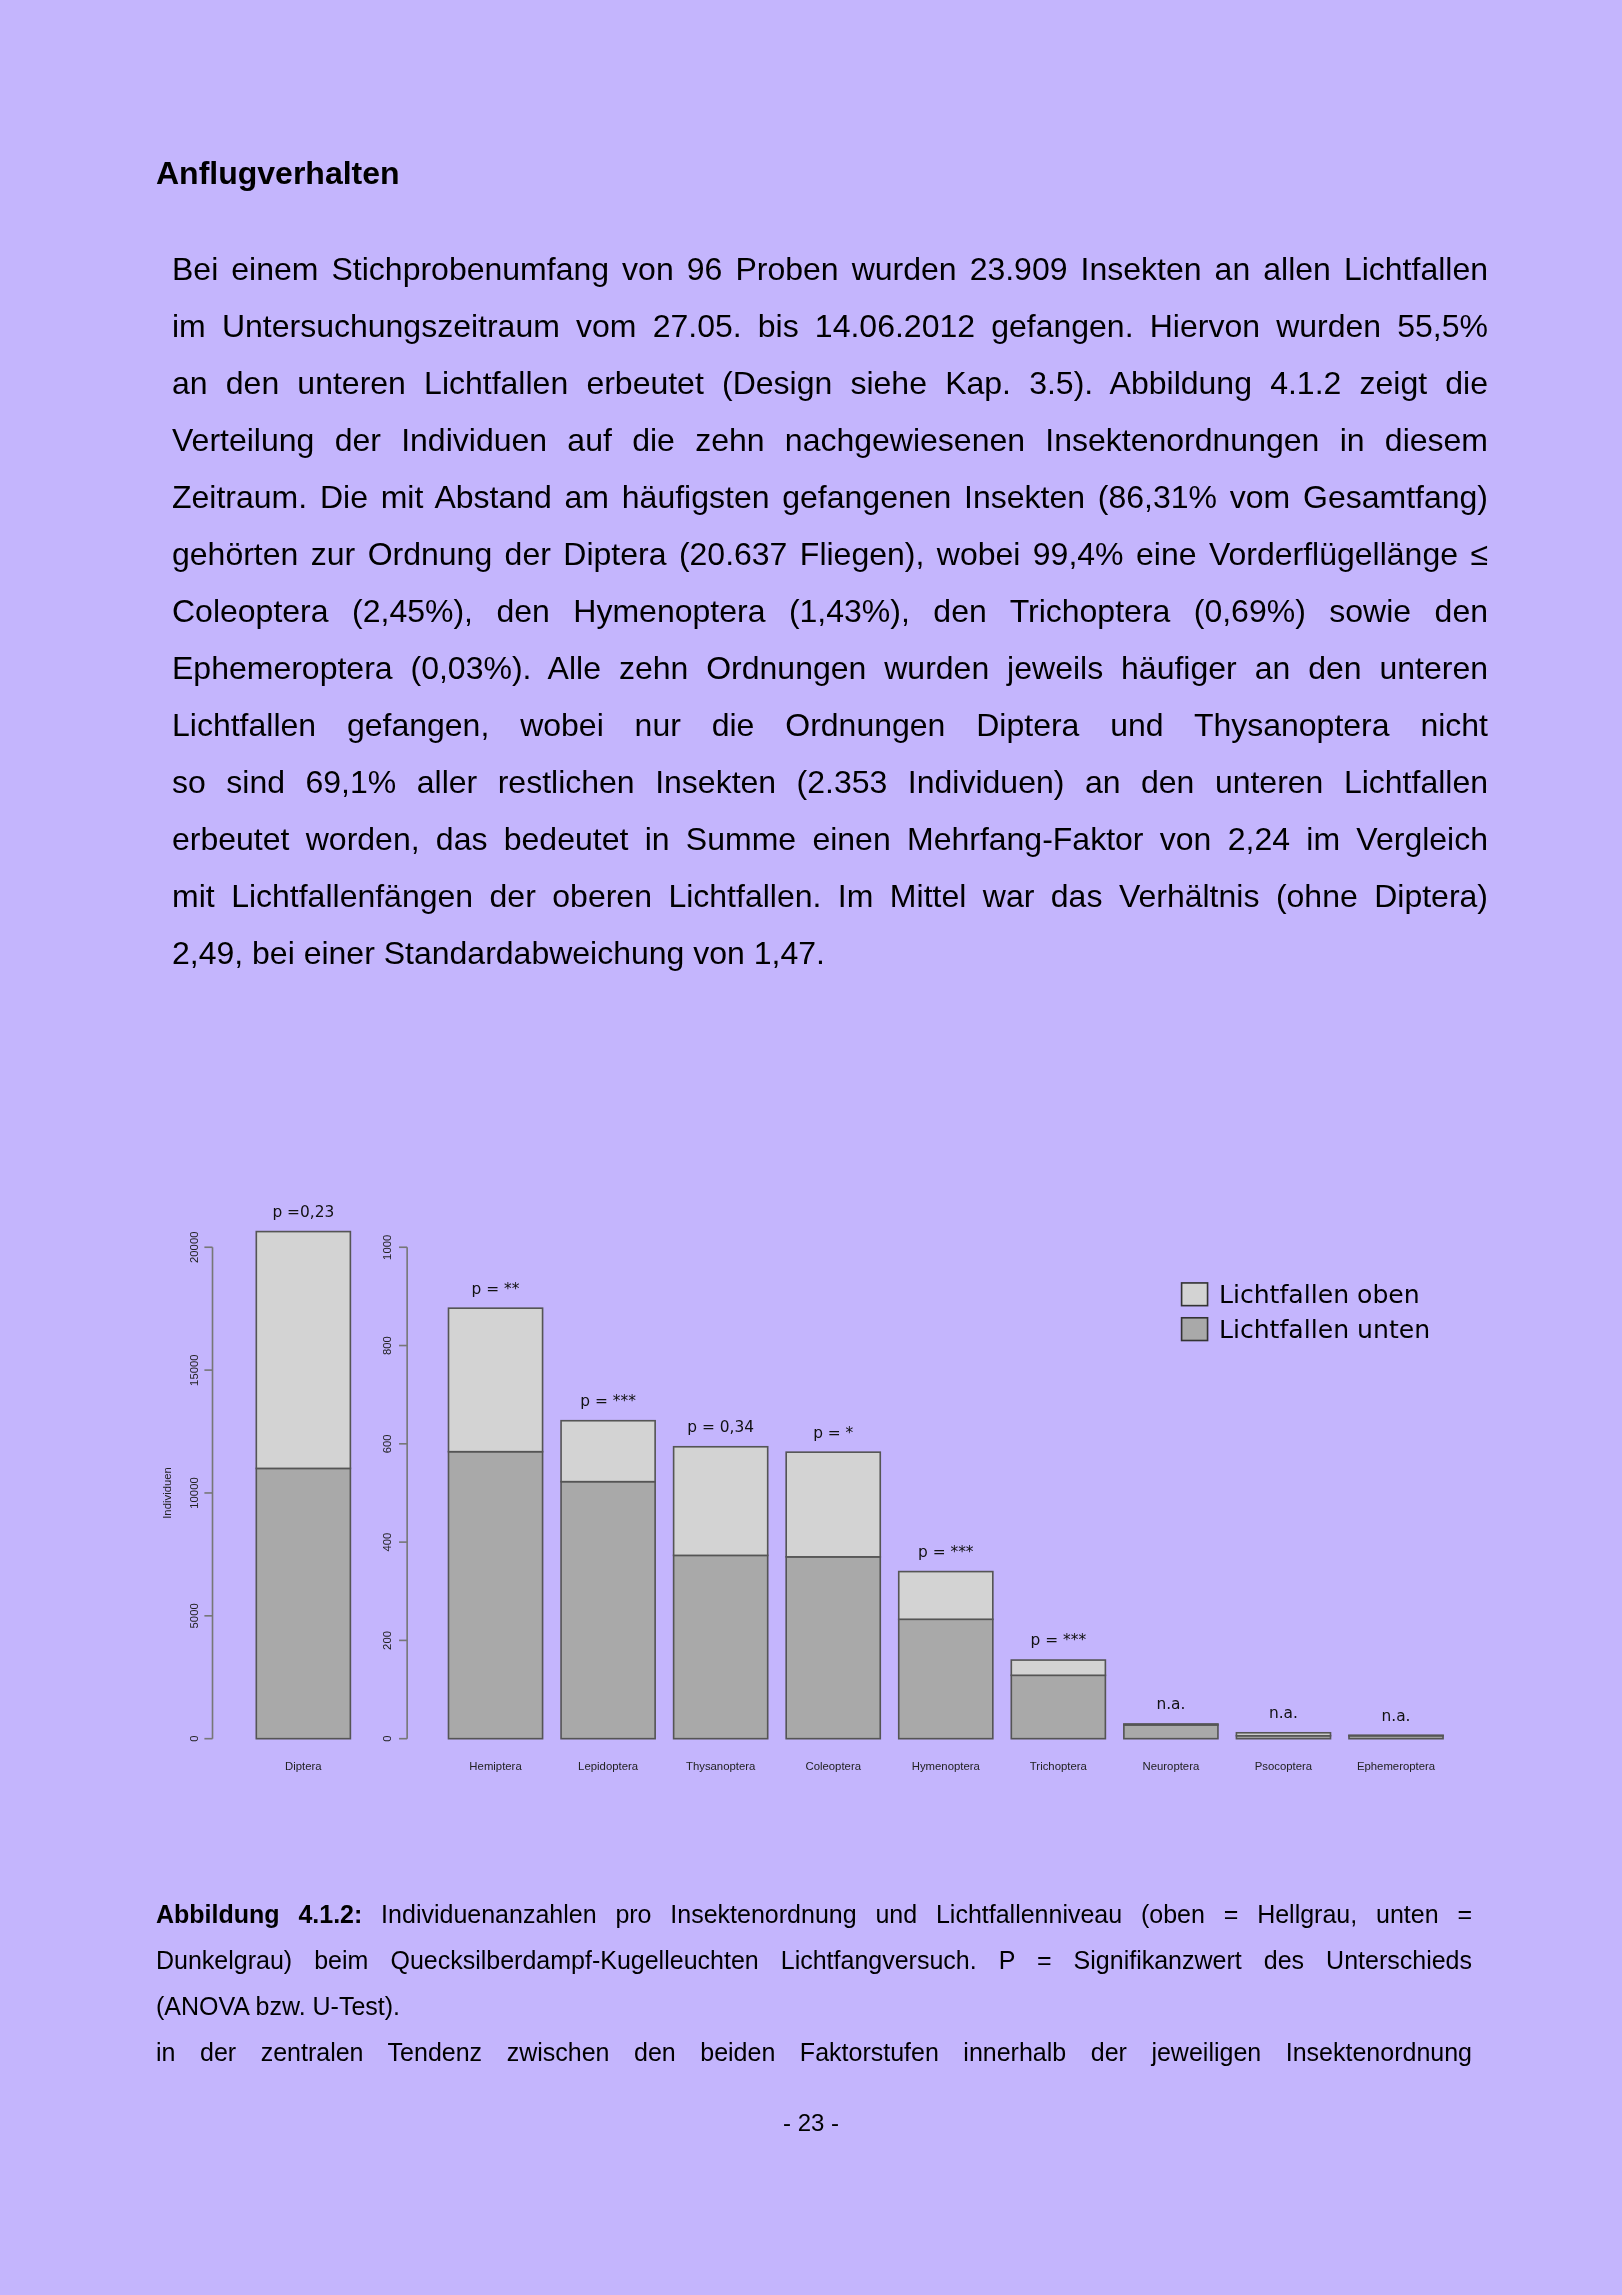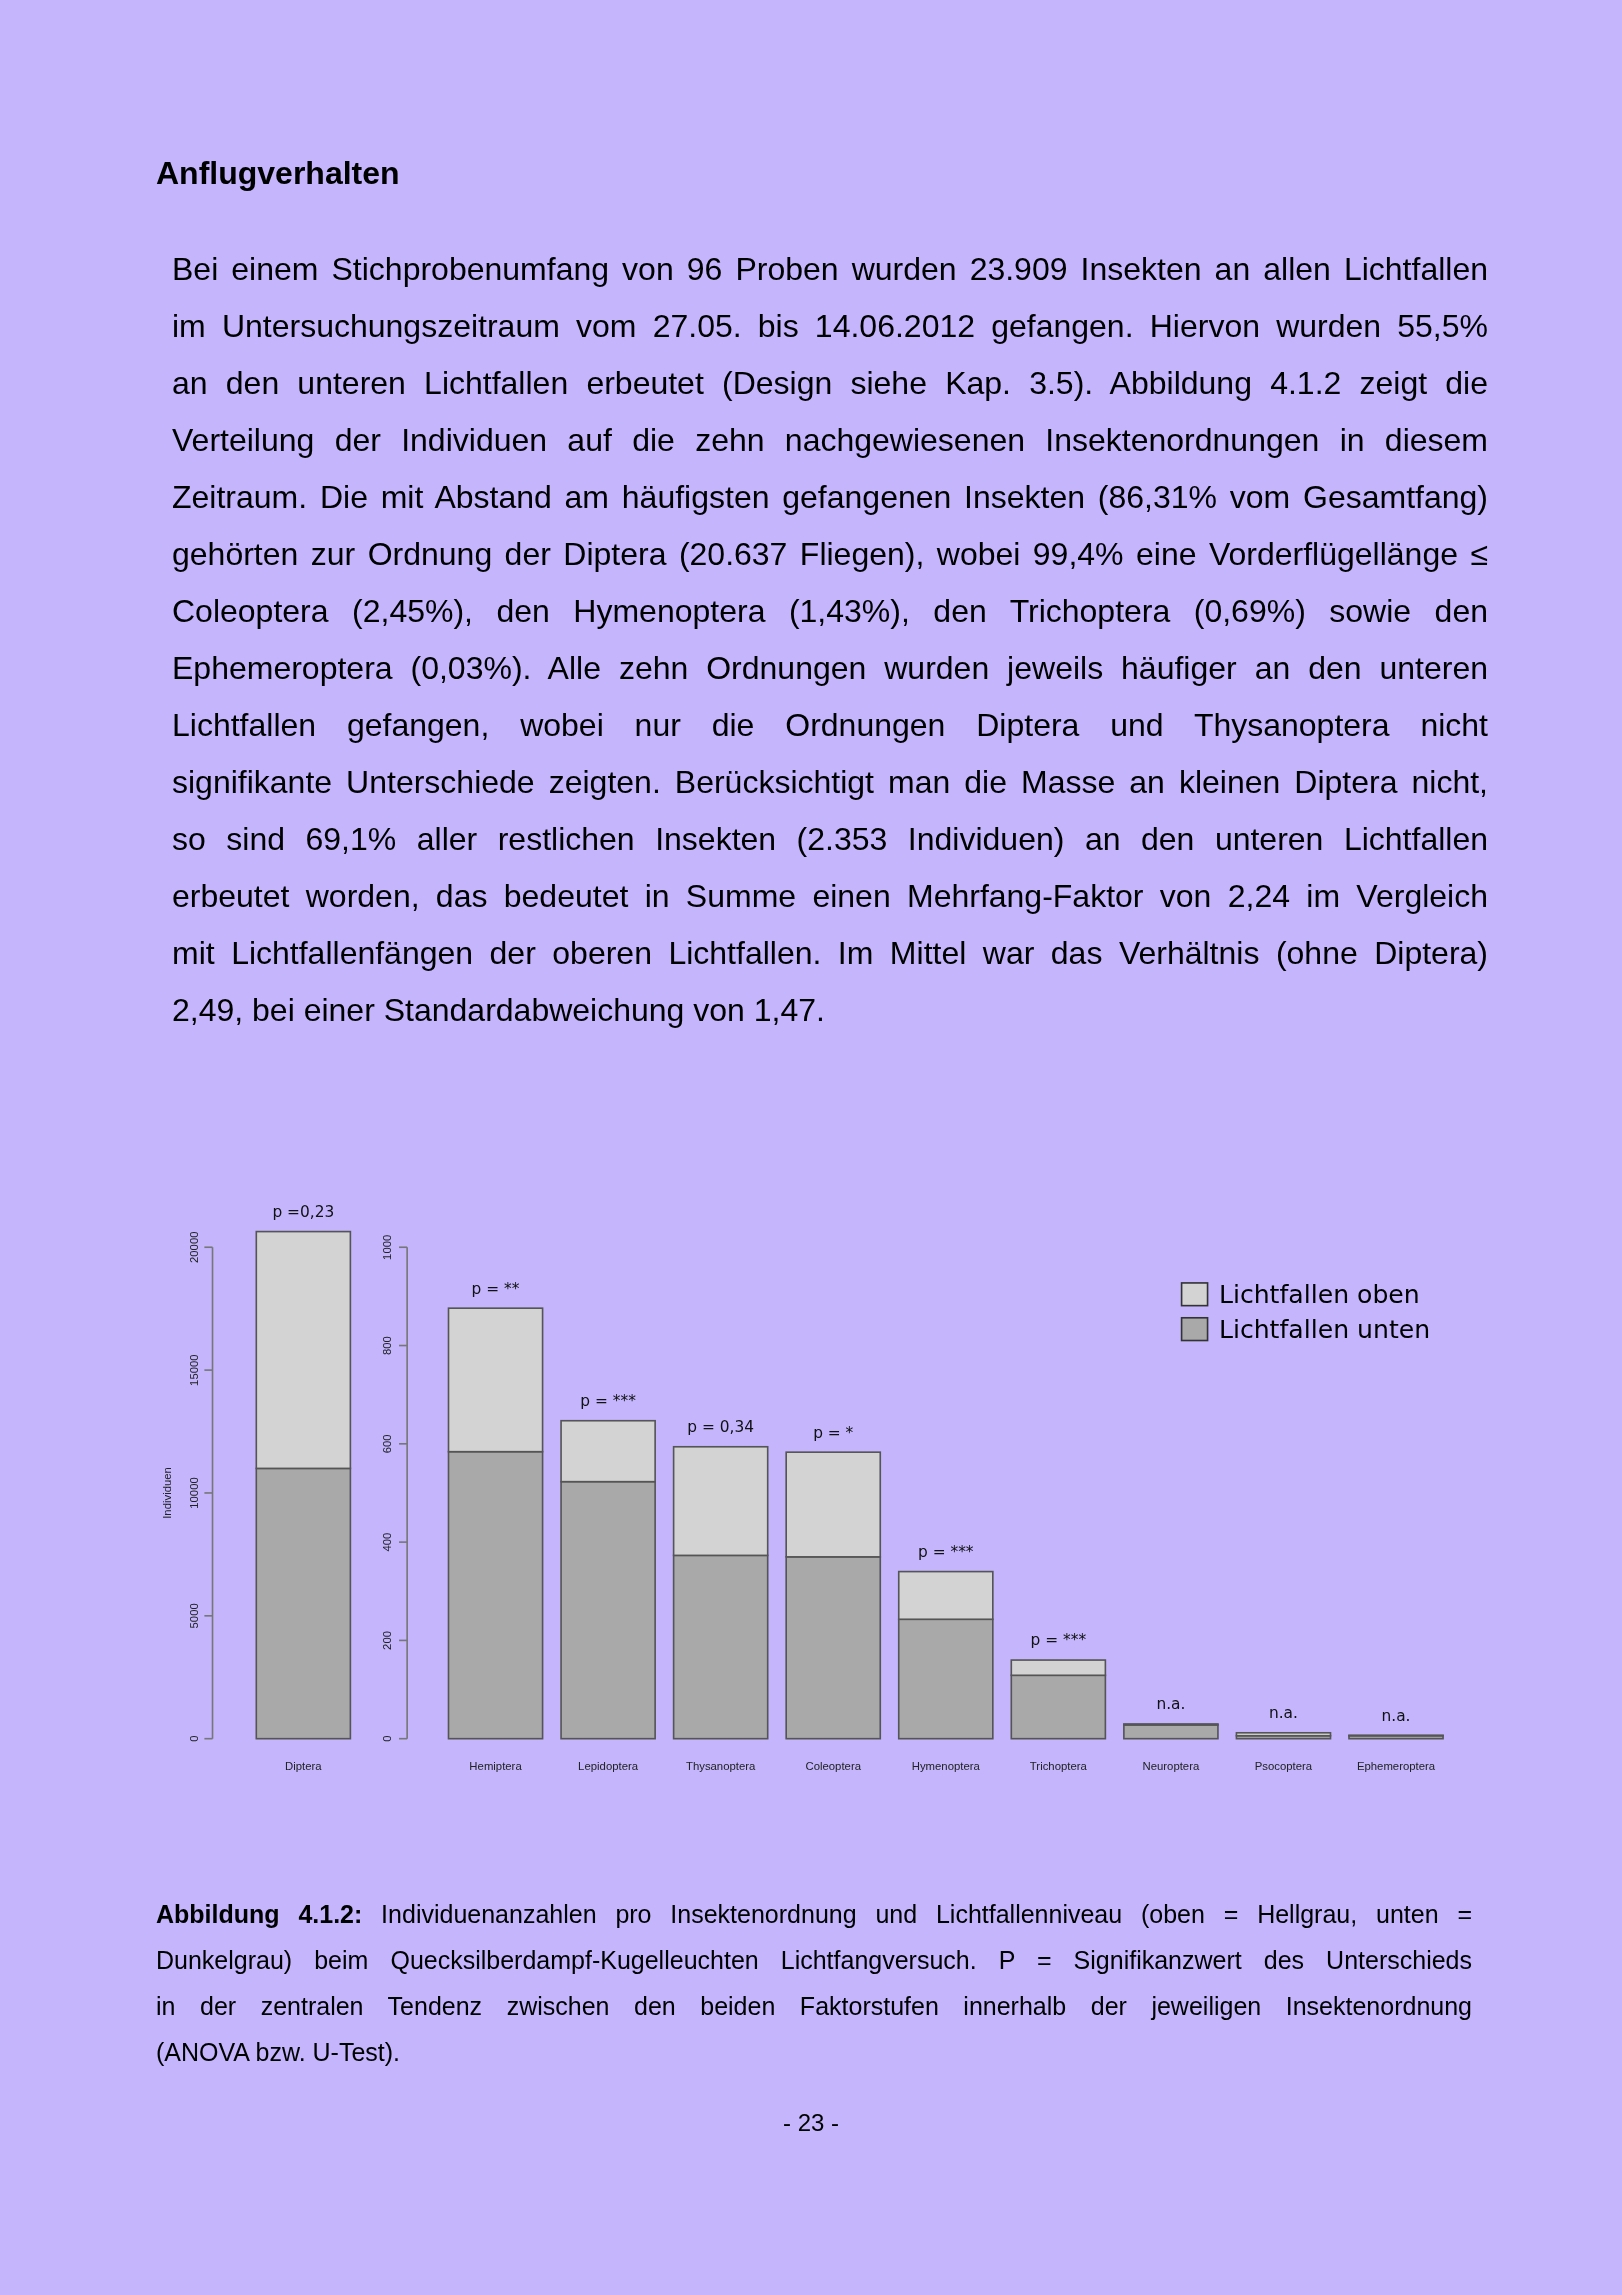--- a/index.html
+++ b/index.html
@@ -87,21 +87,20 @@
   <div class="body-text" id="body-text">
       <span class="body-line">Bei einem Stichprobenumfang von 96 Proben wurden 23.909 Insekten an allen Lichtfallen</span>
       <span class="body-line">im Untersuchungszeitraum vom 27.05. bis 14.06.2012 gefangen. Hiervon wurden 55,5%</span>
       <span class="body-line">an den unteren Lichtfallen erbeutet (Design siehe Kap. 3.5). Abbildung 4.1.2 zeigt die</span>
       <span class="body-line">Verteilung der Individuen auf die zehn nachgewiesenen Insektenordnungen in diesem</span>
       <span class="body-line">Zeitraum. Die mit Abstand am häufigsten gefangenen Insekten (86,31% vom Gesamtfang)</span>
       <span class="body-line">gehörten zur Ordnung der Diptera (20.637 Fliegen), wobei 99,4% eine Vorderflügellänge ≤</span>
       <span class="body-line">Coleoptera (2,45%), den Hymenoptera (1,43%), den Trichoptera (0,69%) sowie den</span>
       <span class="body-line">Ephemeroptera (0,03%). Alle zehn Ordnungen wurden jeweils häufiger an den unteren</span>
       <span class="body-line">Lichtfallen gefangen, wobei nur die Ordnungen Diptera und Thysanoptera nicht</span>
-      <span class="body-line">signifikante Unterschiede zeigten. Berücksichtigt man die Masse an kleinen Diptera nicht,</span>
       <span class="body-line">so sind 69,1% aller restlichen Insekten (2.353 Individuen) an den unteren Lichtfallen</span>
       <span class="body-line">erbeutet worden, das bedeutet in Summe einen Mehrfang-Faktor von 2,24 im Vergleich</span>
       <span class="body-line">mit Lichtfallenfängen der oberen Lichtfallen. Im Mittel war das Verhältnis (ohne Diptera)</span>
       <span class="body-line last">2,49, bei einer Standardabweichung von 1,47.</span>
     </div>
 
   <svg id="chart" viewBox="0 0 2000 2830" xmlns="http://www.w3.org/2000/svg">
     <g id="left-chart">
         <line x1="262" y1="2144" x2="262" y2="1538" stroke="#777777" stroke-width="2"></line>
         <line x1="252" y1="2144" x2="262" y2="2144" stroke="#777777" stroke-width="2"></line>
@@ -199,19 +198,19 @@
         <g>
           <rect x="1457" y="1625" width="32" height="28" fill="#a9a9a9" stroke="#333" stroke-width="2"></rect>
           <text x="1503" y="1650" font-size="31" fill="#000">Lichtfallen unten</text>
         </g>
       </g>
   </svg>
 
   <div class="caption" id="caption">
       <span class="caption-line"><span class="caption-label">Abbildung 4.1.2:</span><span> Individuenanzahlen pro Insektenordnung und Lichtfallenniveau (oben = Hellgrau, unten =</span></span>
       <span class="caption-line">Dunkelgrau) beim Quecksilberdampf-Kugelleuchten Lichtfangversuch. P = Signifikanzwert des Unterschieds</span>
+      <span class="caption-line last">(ANOVA bzw. U-Test).</span>
       <span class="caption-line">in der zentralen Tendenz zwischen den beiden Faktorstufen innerhalb der jeweiligen Insektenordnung</span>
-      <span class="caption-line last">(ANOVA bzw. U-Test).</span>
     </div>
 
   <div class="page-number">- 23 -</div>
 </div>
 
 
 </body></html>

